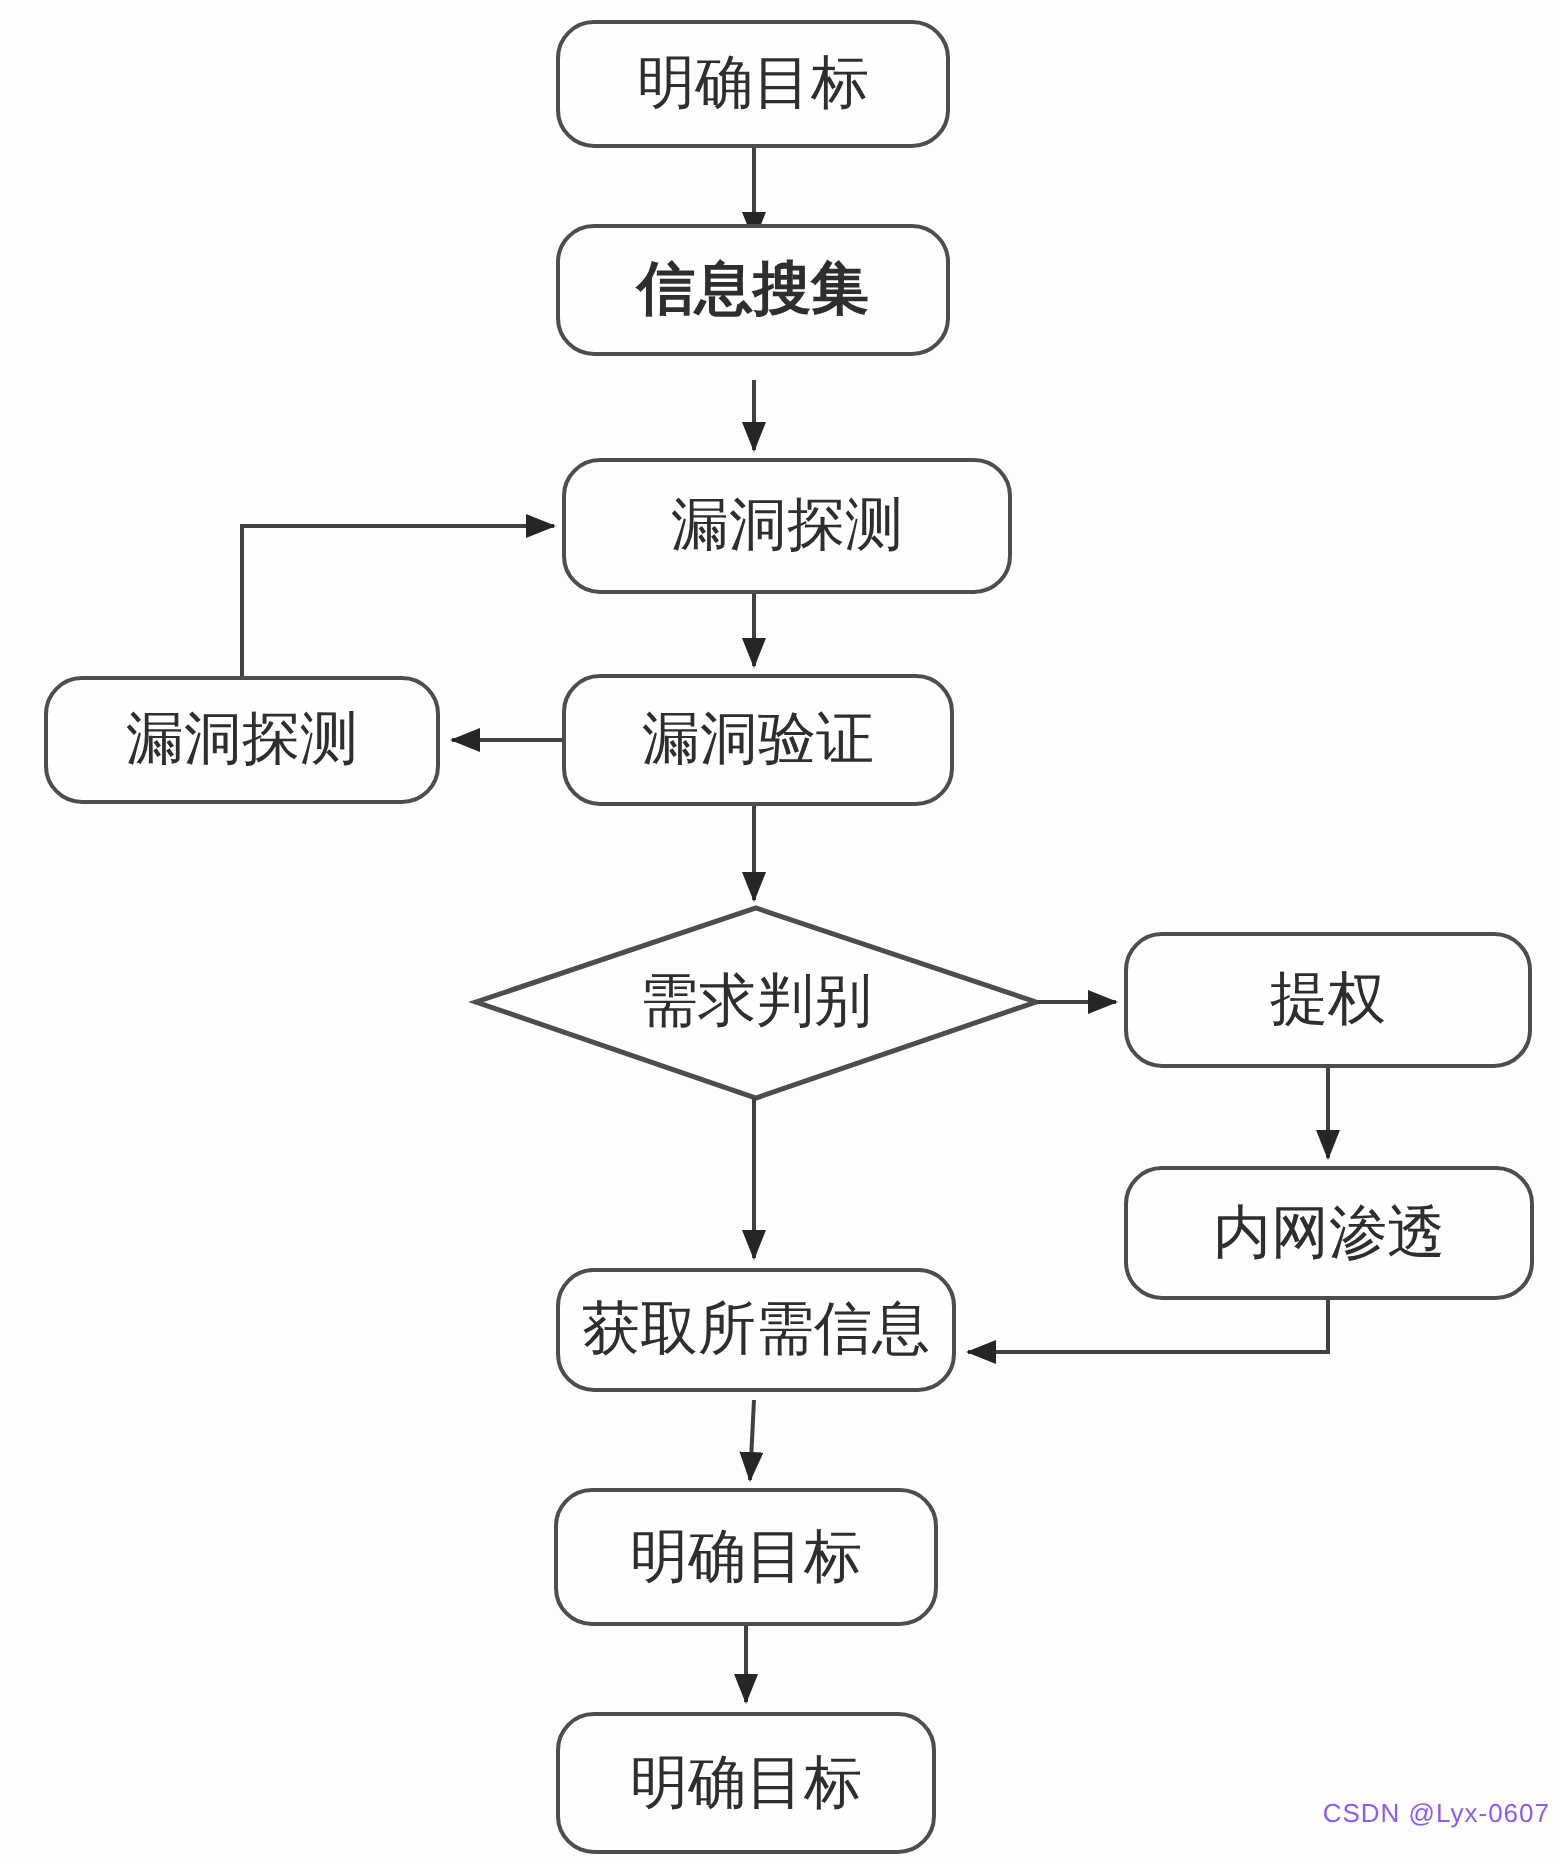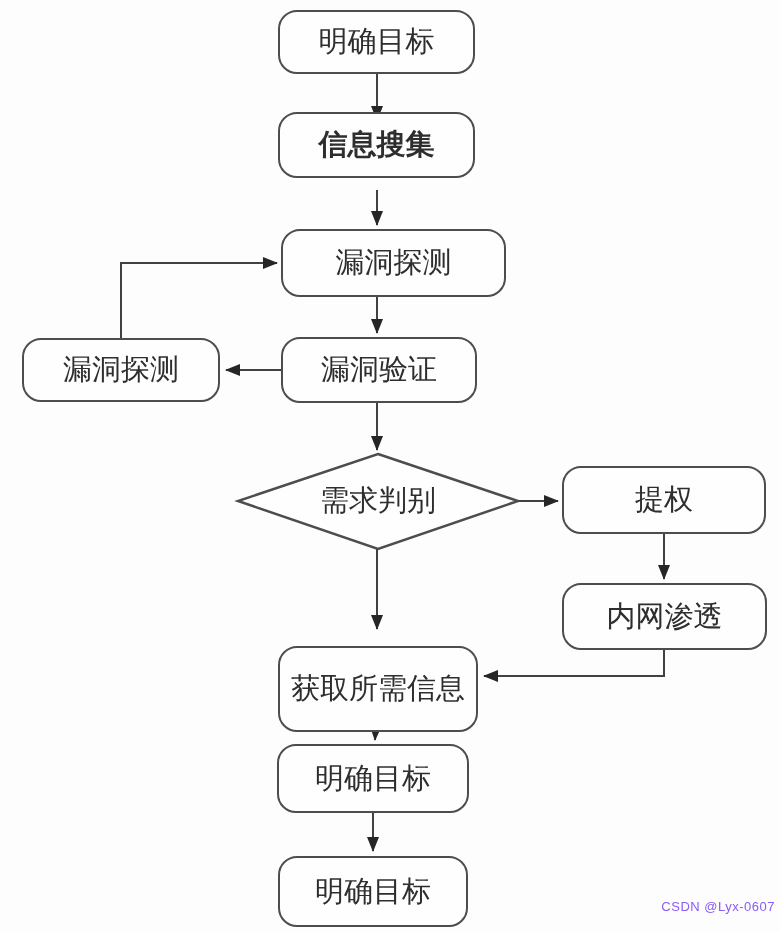--- a/index.html
+++ b/index.html
@@ -39,21 +39,21 @@
   }
   
   #n-clarify-goal          { left: 278px; top: 10px;  width: 197px; height: 64px; }
   #n-info-gathering        { left: 278px; top: 112px; width: 197px; height: 66px; font-weight: bold; }
   #n-vuln-detection        { left: 281px; top: 229px; width: 225px; height: 68px; }
   #n-vuln-verification     { left: 281px; top: 337px; width: 196px; height: 66px; }
   #n-info-analysis         { left: 22px;  top: 338px; width: 198px; height: 64px; }
   #n-demand-decision       { left: 278px; top: 481px; width: 200px; height: 40px; font-family: Liberation Serif, serif; }
   #n-privilege-escalation  { left: 562px; top: 466px; width: 204px; height: 68px; text-align: center; }
   #n-intranet-penetration  { left: 562px; top: 583px; width: 205px; height: 67px; }
-  #n-obtain-required-info  { left: 278px; top: 634px; width: 200px; height: 86px; margin-top: 12px; }
+  #n-obtain-required-info  { left: 278px; top: 634px; width: 200px; height: 62px; }
   #n-document-organizing   { left: 277px; top: 744px; width: 192px; height: 69px; }
   #n-generate-report       { left: 278px; top: 856px; width: 190px; height: 71px; }
 
   .watermark {
     position: absolute;
     z-index: 3;
     right: 5px;
     top: 899px;
     font-family: "Liberation Sans", "DejaVu Sans", sans-serif;
     font-size: 13px;

